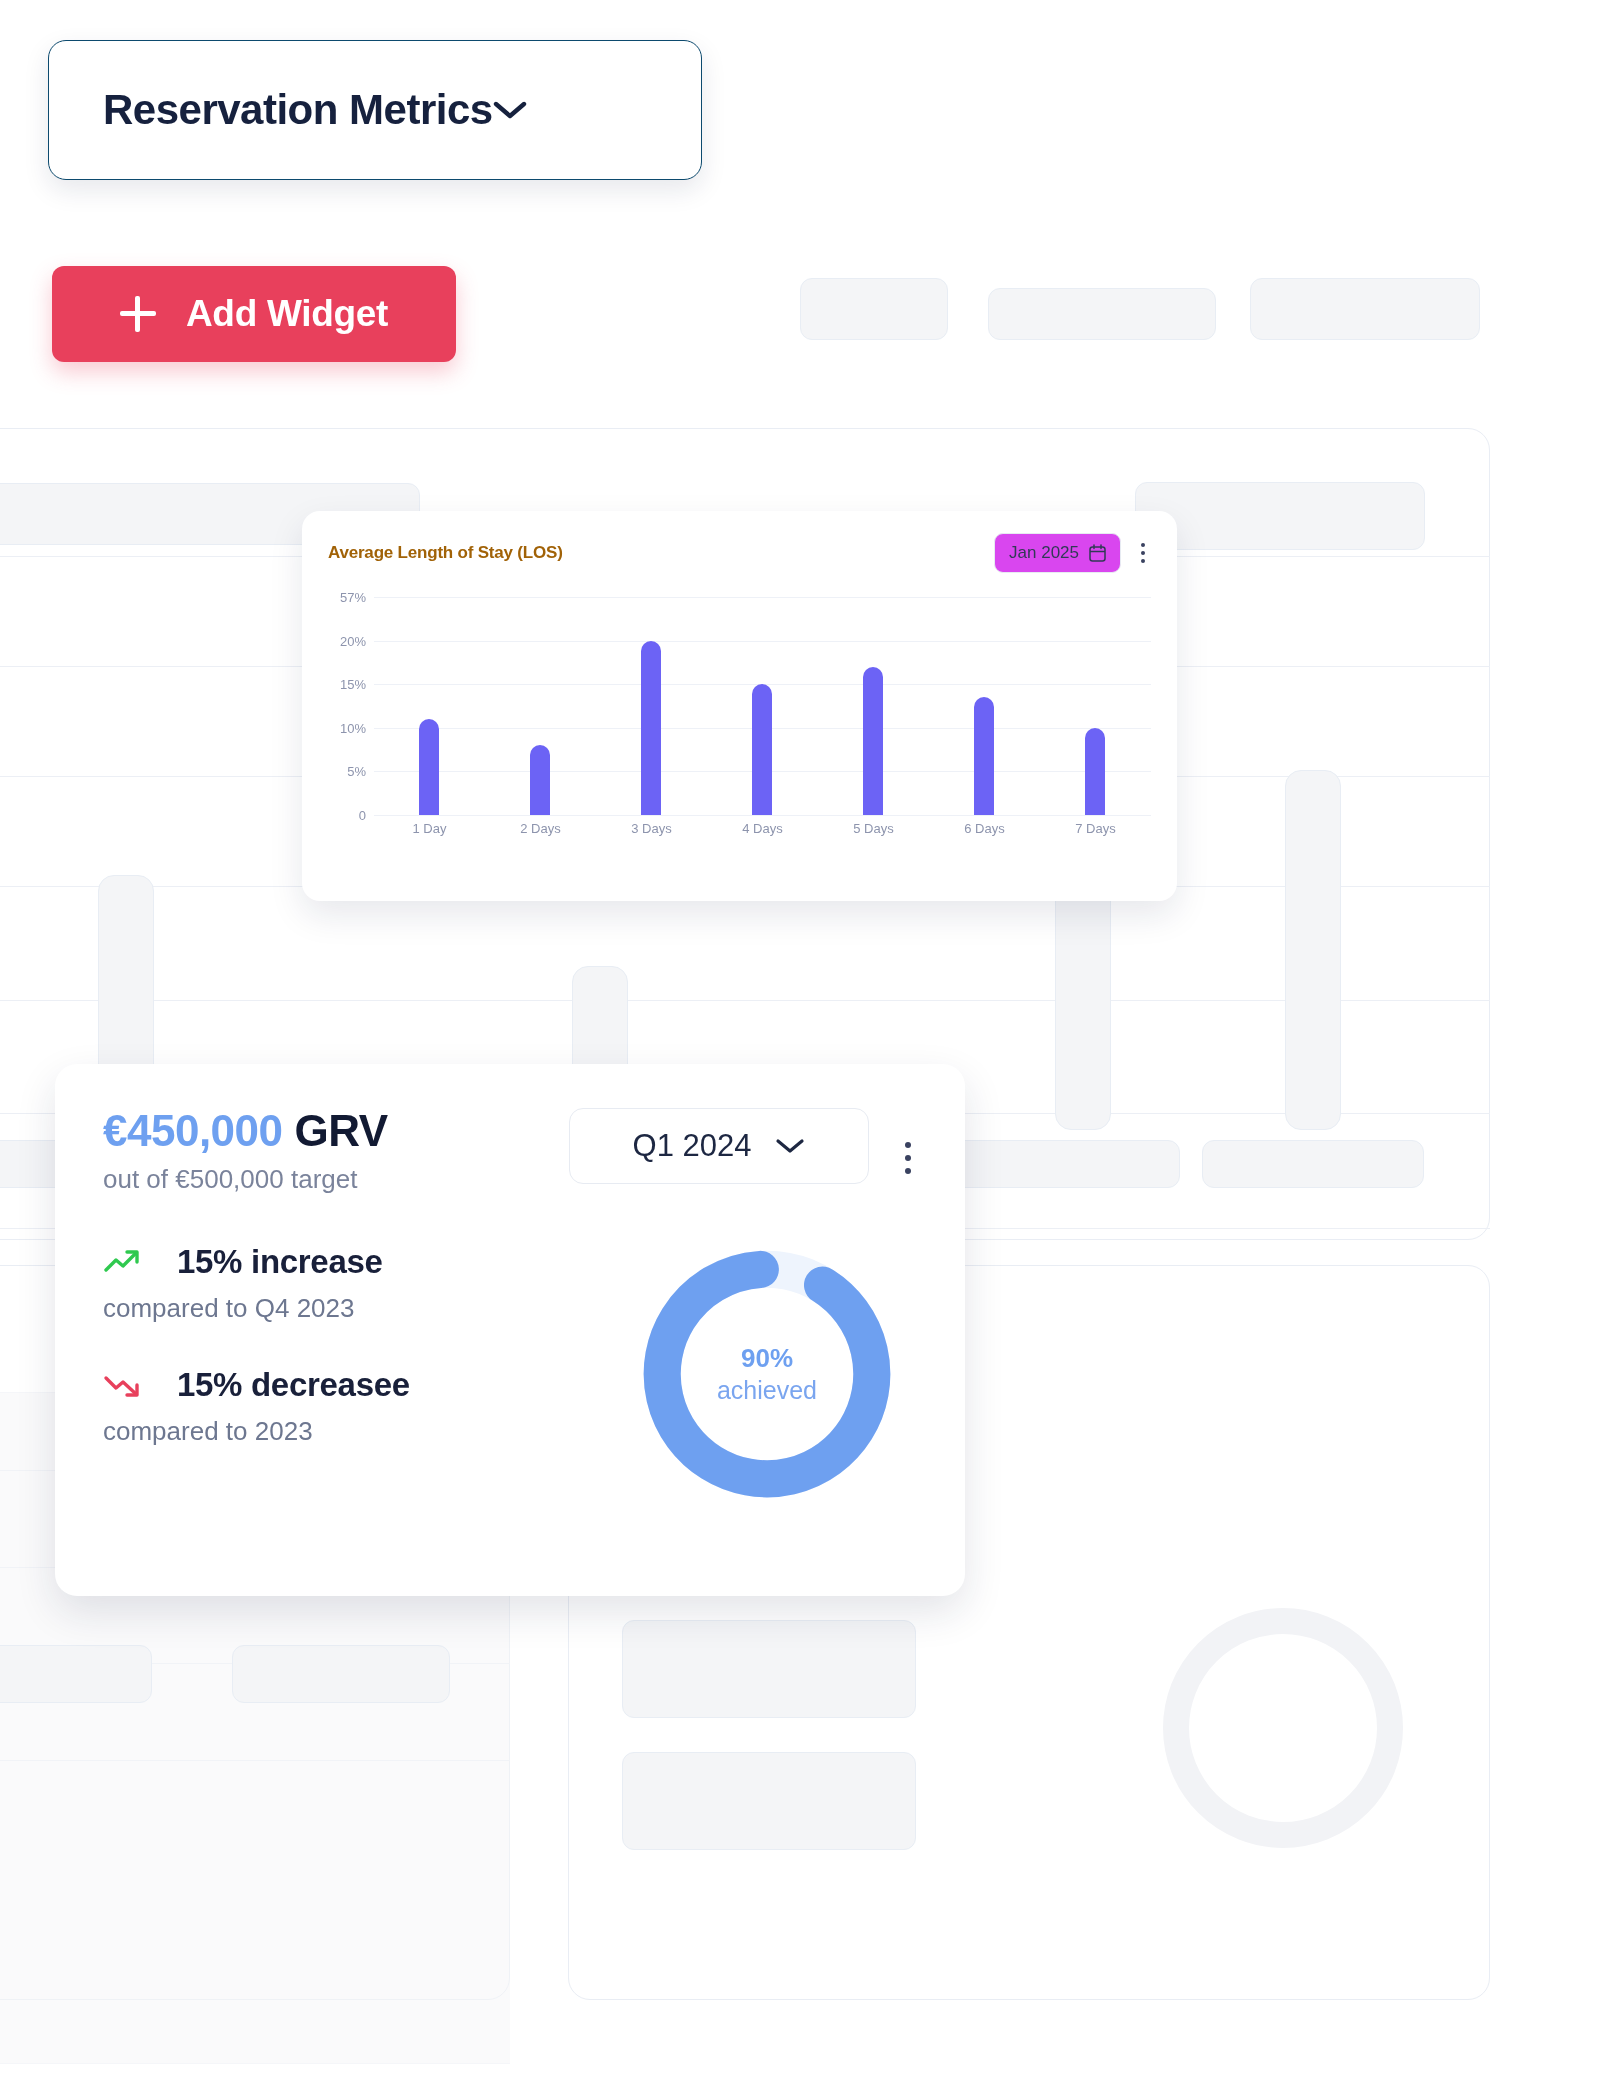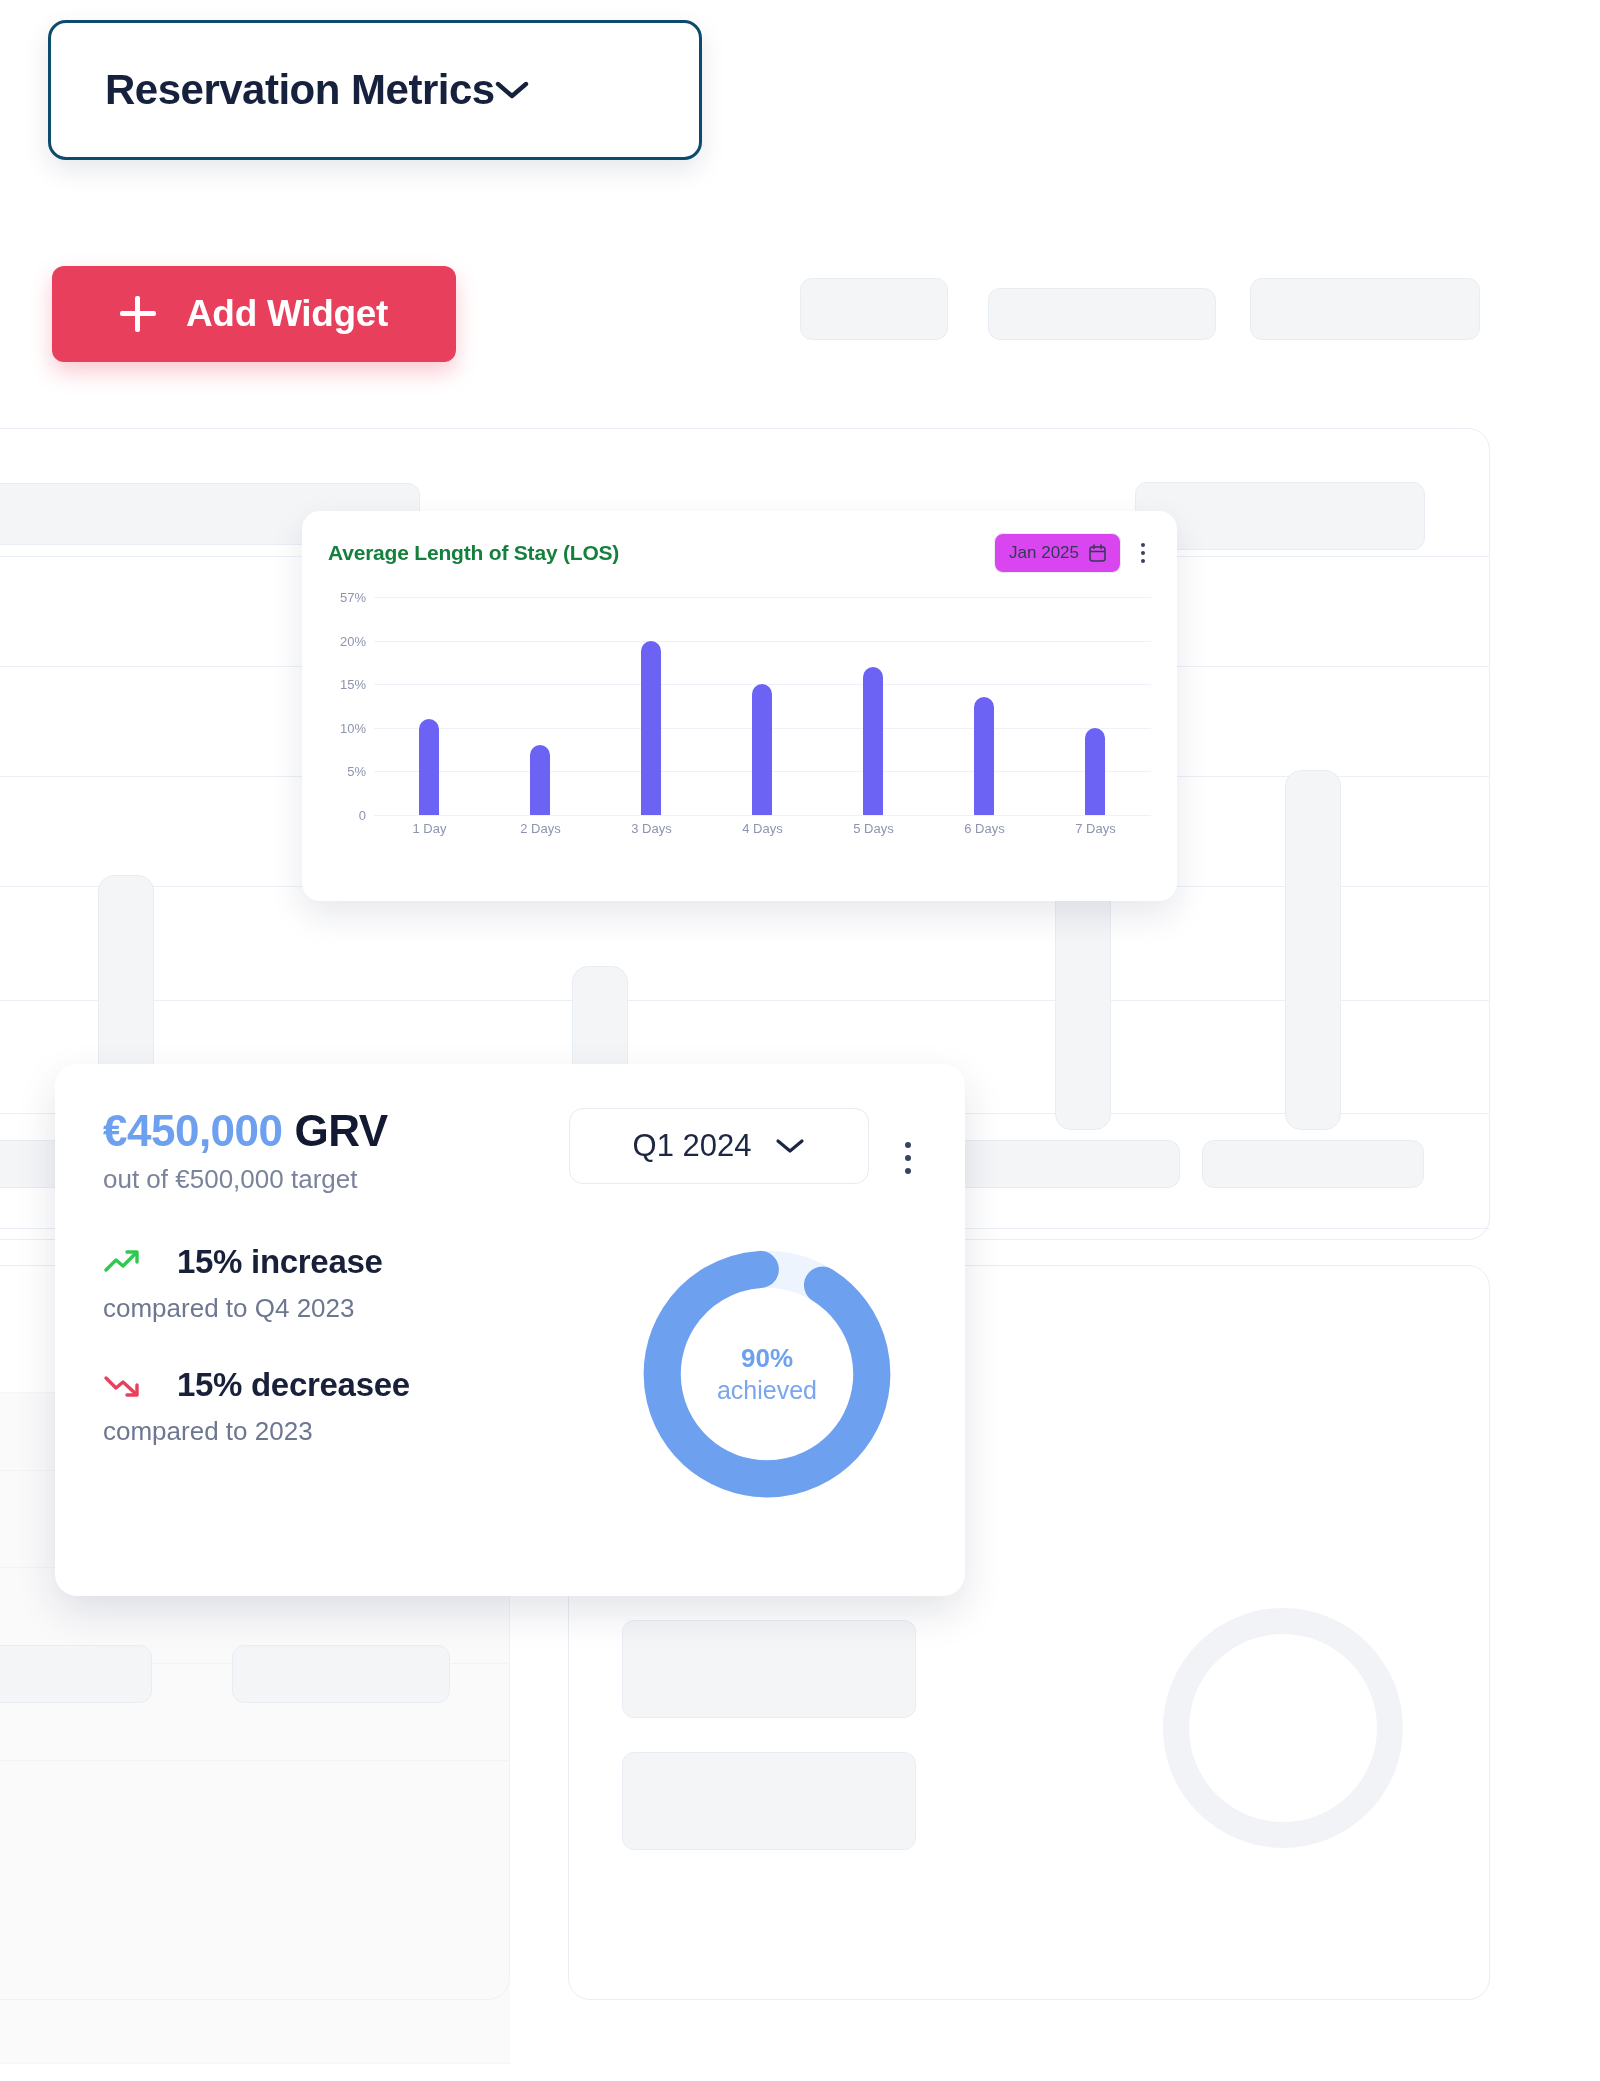--- a/index.html
+++ b/index.html
@@ -32,24 +32,24 @@
   }
   .ghost-ring {
     position: absolute;
     border-radius: 50%;
     border: 26px solid #f2f3f6;
   }
 
   
   .title-pill {
     position: absolute;
-    left: 48px; top: 20px;
+    left: 48px; top: 40px;
     width: 654px; height: 140px;
     background: #ffffff;
-    border: 3px solid #0c4a6e;
+    border: 1px solid #0c4a6e;
     border-radius: 18px;
     box-shadow: 0 10px 26px rgba(23,32,64,.10);
     display: flex; align-items: center;
     padding: 0 54px;
   }
   .title-pill .txt {
     font-size: 42px; font-weight: 700; letter-spacing: -.5px;
     color: #16213e;
   }
   .chev {
@@ -81,21 +81,21 @@
   .los-card {
     position: absolute;
     left: 302px; top: 511px;
     width: 875px; height: 390px;
     background: #fff;
     border-radius: 18px;
     box-shadow: 0 14px 34px rgba(23,32,64,.10);
     padding: 22px 26px 14px 26px;
   }
   .los-head { display: flex; align-items: center; justify-content: space-between; }
-  .los-title { font-size: 21px; font-weight: 700; color: #15803d; letter-spacing: -.2px; }
+  .los-title { font-size: 17px; font-weight: 700; color: #a16207; letter-spacing: -.2px; }
   .los-right { display: flex; align-items: center; gap: 14px; }
   .date-pill {
     display: flex; align-items: center; gap: 10px;
     border: 1px solid #e7ebf2; border-radius: 9px;
     padding: 9px 14px; font-size: 17px; color: #313a56; font-weight: 500;
     cursor: pointer; background:#d946ef;
   }
   .kebab { display:flex; flex-direction:column; gap:4px; padding: 4px 6px; cursor:pointer; }
   .kebab i { width: 4px; height: 4px; border-radius: 50%; background: #3a4260; display:block; }
 

